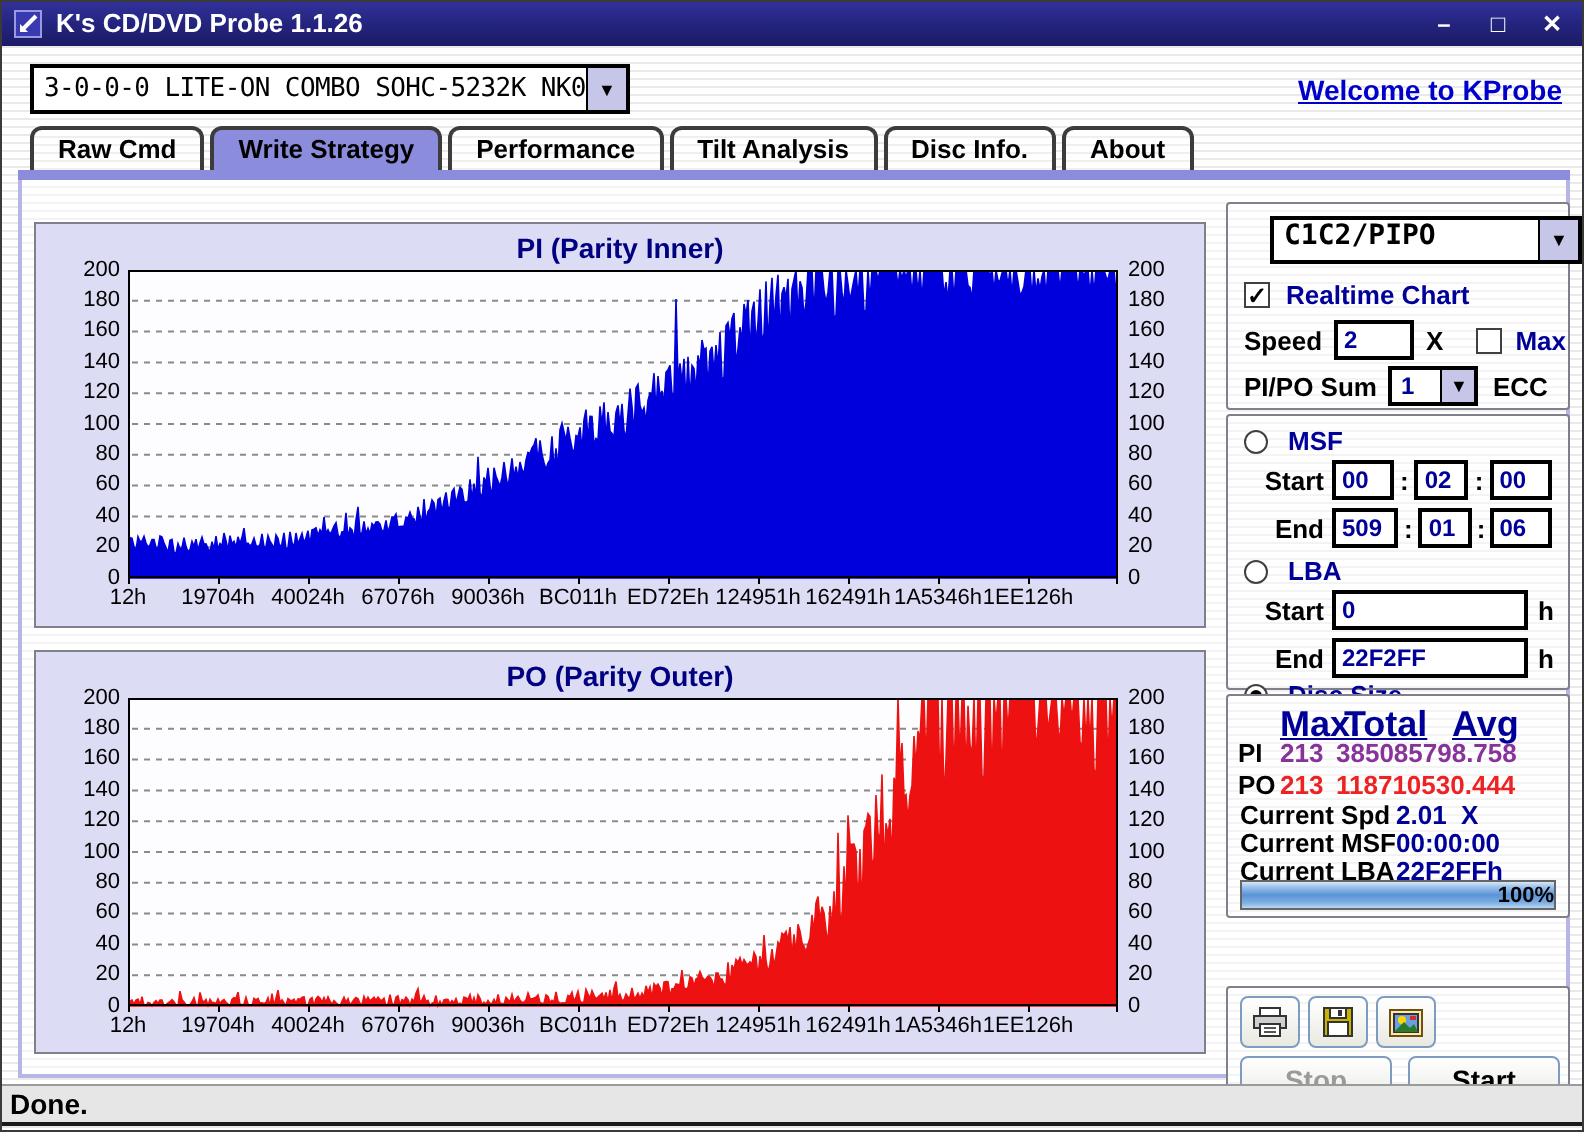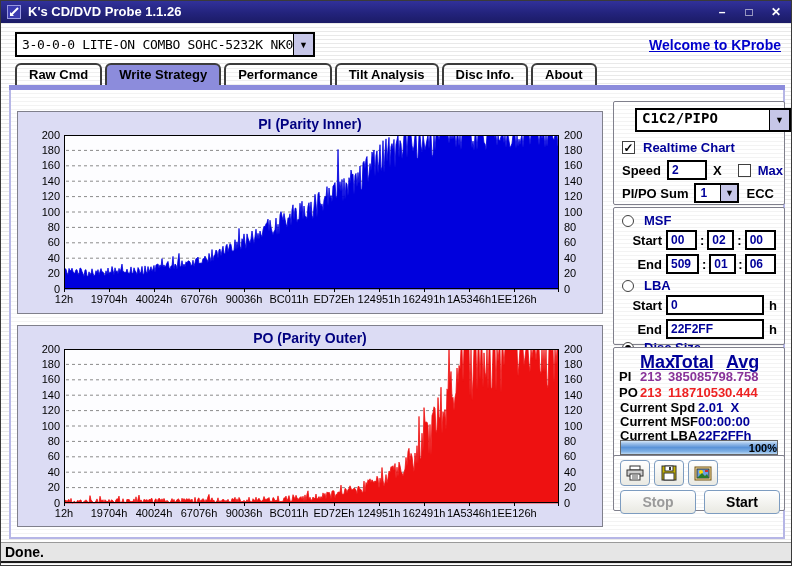--- a/index.html
+++ b/index.html
@@ -53,21 +53,21 @@
   .ylab.right { left:546px; text-align:left; width:38px; }
   .xlab { position:absolute; font-size:11px; color:#000; white-space:nowrap; transform:translateX(-50%); }
   .xlabels { position:absolute; left:46px; top:181px; width:495px; height:15px; }
 
   
   .gbox { position:absolute; left:612px; width:172px; border:1px solid #80808c; border-radius:2px;
           background:repeating-linear-gradient(180deg,#ffffff 0 3px,#f3f3f3 3px 4px); }
   #box-options { top:100px; height:104px; }
   #box-range   { top:206px; height:138px; }
   #box-stats   { top:346px; height:112px; }
-  #box-actions { top:454px; height:56px; }
+  #box-actions { top:492px; height:56px; }
 
   .mode-combo { position:absolute; left:21px; top:6px; width:156px; height:24px; background:#fff;
                 border:2px solid #000; display:flex; }
   .mode-combo .combo-text { flex:1; font-family:"DejaVu Sans Mono", monospace; font-weight:bold;
                 font-size:14px; padding-left:5px; color:#000; }
 
   .chk { width:13px; height:13px; background:#fff; border:1px solid #404040; display:inline-flex;
          align-items:center; justify-content:center; font-size:12px; font-weight:bold; color:#000; flex:none; }
   .radio { width:12px; height:12px; border:1px solid #404040; border-radius:50%; background:#fff;
            display:inline-flex; align-items:center; justify-content:center; flex:none; }

